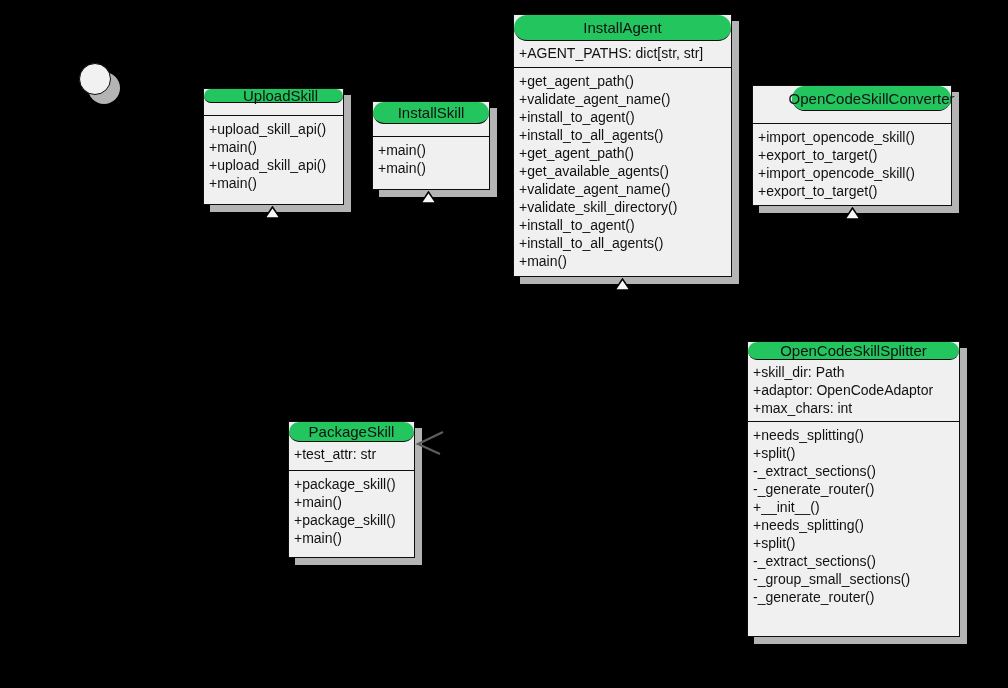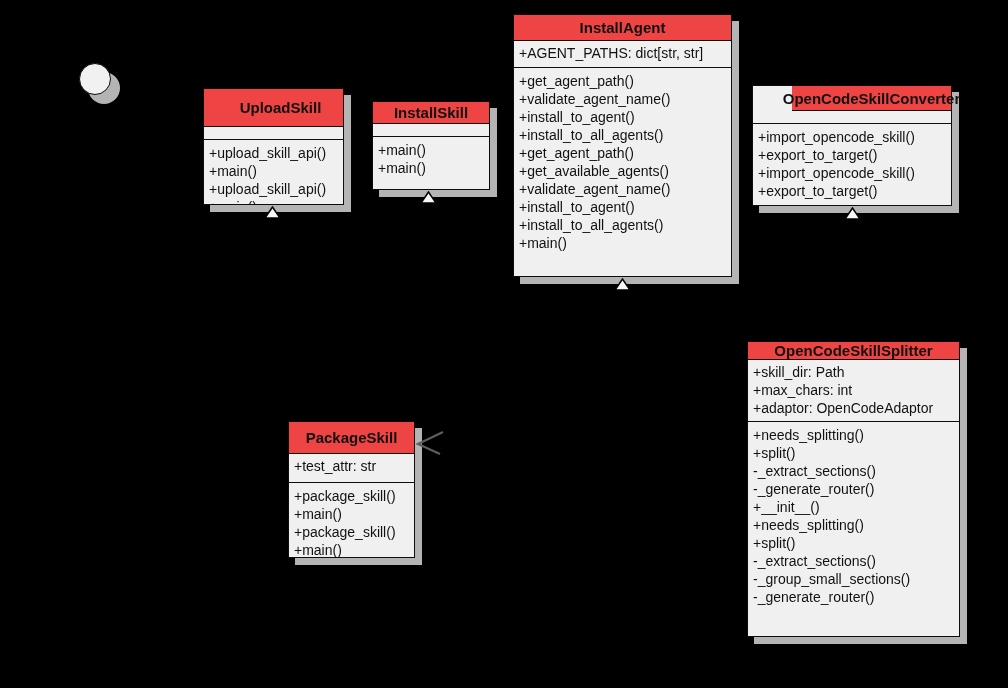--- a/index.html
+++ b/index.html
@@ -19,25 +19,26 @@
     flex-direction: column;
     background: #f0f0f0;
     border: 1.5px solid #0d0d0d;
     box-shadow: 7px 7px 0 0 #b4b4b4;
   }
   .uml-title {
     flex: 0 0 auto;
     display: flex;
     align-items: center;
     justify-content: center;
-    font-weight: bold;
+    font-weight: normal;
     font-size: 15px;
     border-bottom: 1.5px solid #0d0d0d;
-    background: #ef4444;
+    background: #22c55e;
     white-space: nowrap;
+    border-radius: 13px;
   }
   .uml-attrs {
     flex: 0 0 auto;
     border-bottom: 1.5px solid #0d0d0d;
     padding: 3px 17px 0 5px;
     overflow: hidden;
   }
   .uml-methods {
     flex: 1 1 auto;
     padding: 4px 20px 0 5px;
@@ -60,21 +61,21 @@
   .arrowhead { position: absolute; }
 </style>
 </head>
 <body>
 
 <div id="canvas">
 
   <div class="lollipop"></div>
 
   <div class="uml-class" style="left:203px; top:88px; width:141px; height:117px;">
-    <div class="uml-title" style="height:38px;padding-left:14px;">UploadSkill</div>
+    <div class="uml-title" style="height:14px;padding-left:14px;">UploadSkill</div>
     <div class="uml-attrs" style="height:13px;">
       
     </div>
     <div class="uml-methods">
 
     <div class="member-row">+upload_skill_api()</div>
         <div class="member-row">+main()</div>
         <div class="member-row">+upload_skill_api()</div>
         <div class="member-row">+main()</div>
       </div>
@@ -100,20 +101,21 @@
       </div>
     <div class="uml-methods">
 
     <div class="member-row">+get_agent_path()</div>
         <div class="member-row">+validate_agent_name()</div>
         <div class="member-row">+install_to_agent()</div>
         <div class="member-row">+install_to_all_agents()</div>
         <div class="member-row">+get_agent_path()</div>
         <div class="member-row">+get_available_agents()</div>
         <div class="member-row">+validate_agent_name()</div>
+        <div class="member-row">+validate_skill_directory()</div>
         <div class="member-row">+install_to_agent()</div>
         <div class="member-row">+install_to_all_agents()</div>
         <div class="member-row">+main()</div>
       </div>
   </div>
 
   <div class="uml-class" style="left:752px; top:85px; width:200px; height:121px;">
     <div class="uml-title" style="height:25px;margin-left:39px;">OpenCodeSkillConverter</div>
     <div class="uml-attrs" style="height:13px;">
       
@@ -121,41 +123,41 @@
     <div class="uml-methods">
 
     <div class="member-row">+import_opencode_skill()</div>
         <div class="member-row">+export_to_target()</div>
         <div class="member-row">+import_opencode_skill()</div>
         <div class="member-row">+export_to_target()</div>
       </div>
   </div>
 
   <div class="uml-class" style="left:288px; top:421px; width:127px; height:137px;">
-    <div class="uml-title" style="height:32px;">PackageSkill</div>
+    <div class="uml-title" style="height:20px;">PackageSkill</div>
     <div class="uml-attrs" style="height:29px;">
 
     <div class="member-row">+test_attr: str</div>
       </div>
     <div class="uml-methods">
 
     <div class="member-row">+package_skill()</div>
         <div class="member-row">+main()</div>
         <div class="member-row">+package_skill()</div>
         <div class="member-row">+main()</div>
       </div>
   </div>
 
   <div class="uml-class" style="left:747px; top:341px; width:213px; height:296px;">
     <div class="uml-title" style="height:18px;">OpenCodeSkillSplitter</div>
     <div class="uml-attrs" style="height:62px;">
 
     <div class="member-row">+skill_dir: Path</div>
+        <div class="member-row">+adaptor: OpenCodeAdaptor</div>
         <div class="member-row">+max_chars: int</div>
-        <div class="member-row">+adaptor: OpenCodeAdaptor</div>
       </div>
     <div class="uml-methods">
 
     <div class="member-row">+needs_splitting()</div>
         <div class="member-row">+split()</div>
         <div class="member-row">-_extract_sections()</div>
         <div class="member-row">-_generate_router()</div>
         <div class="member-row">+__init__()</div>
         <div class="member-row">+needs_splitting()</div>
         <div class="member-row">+split()</div>

